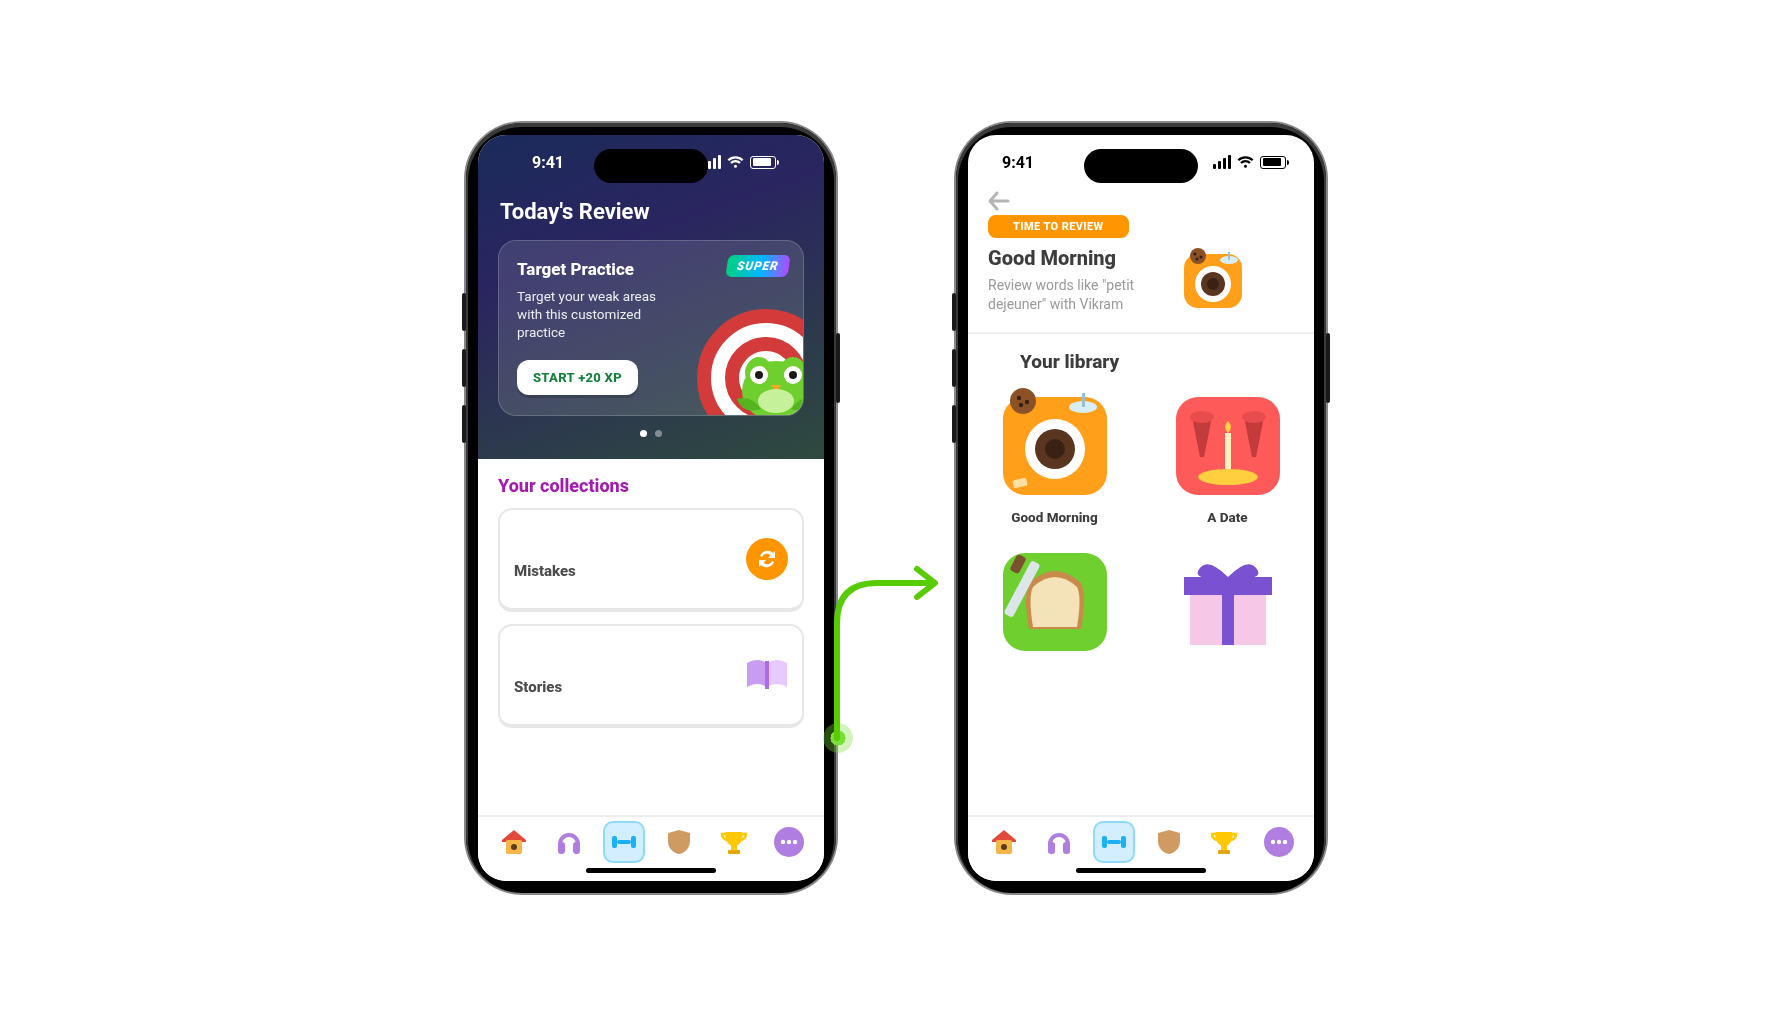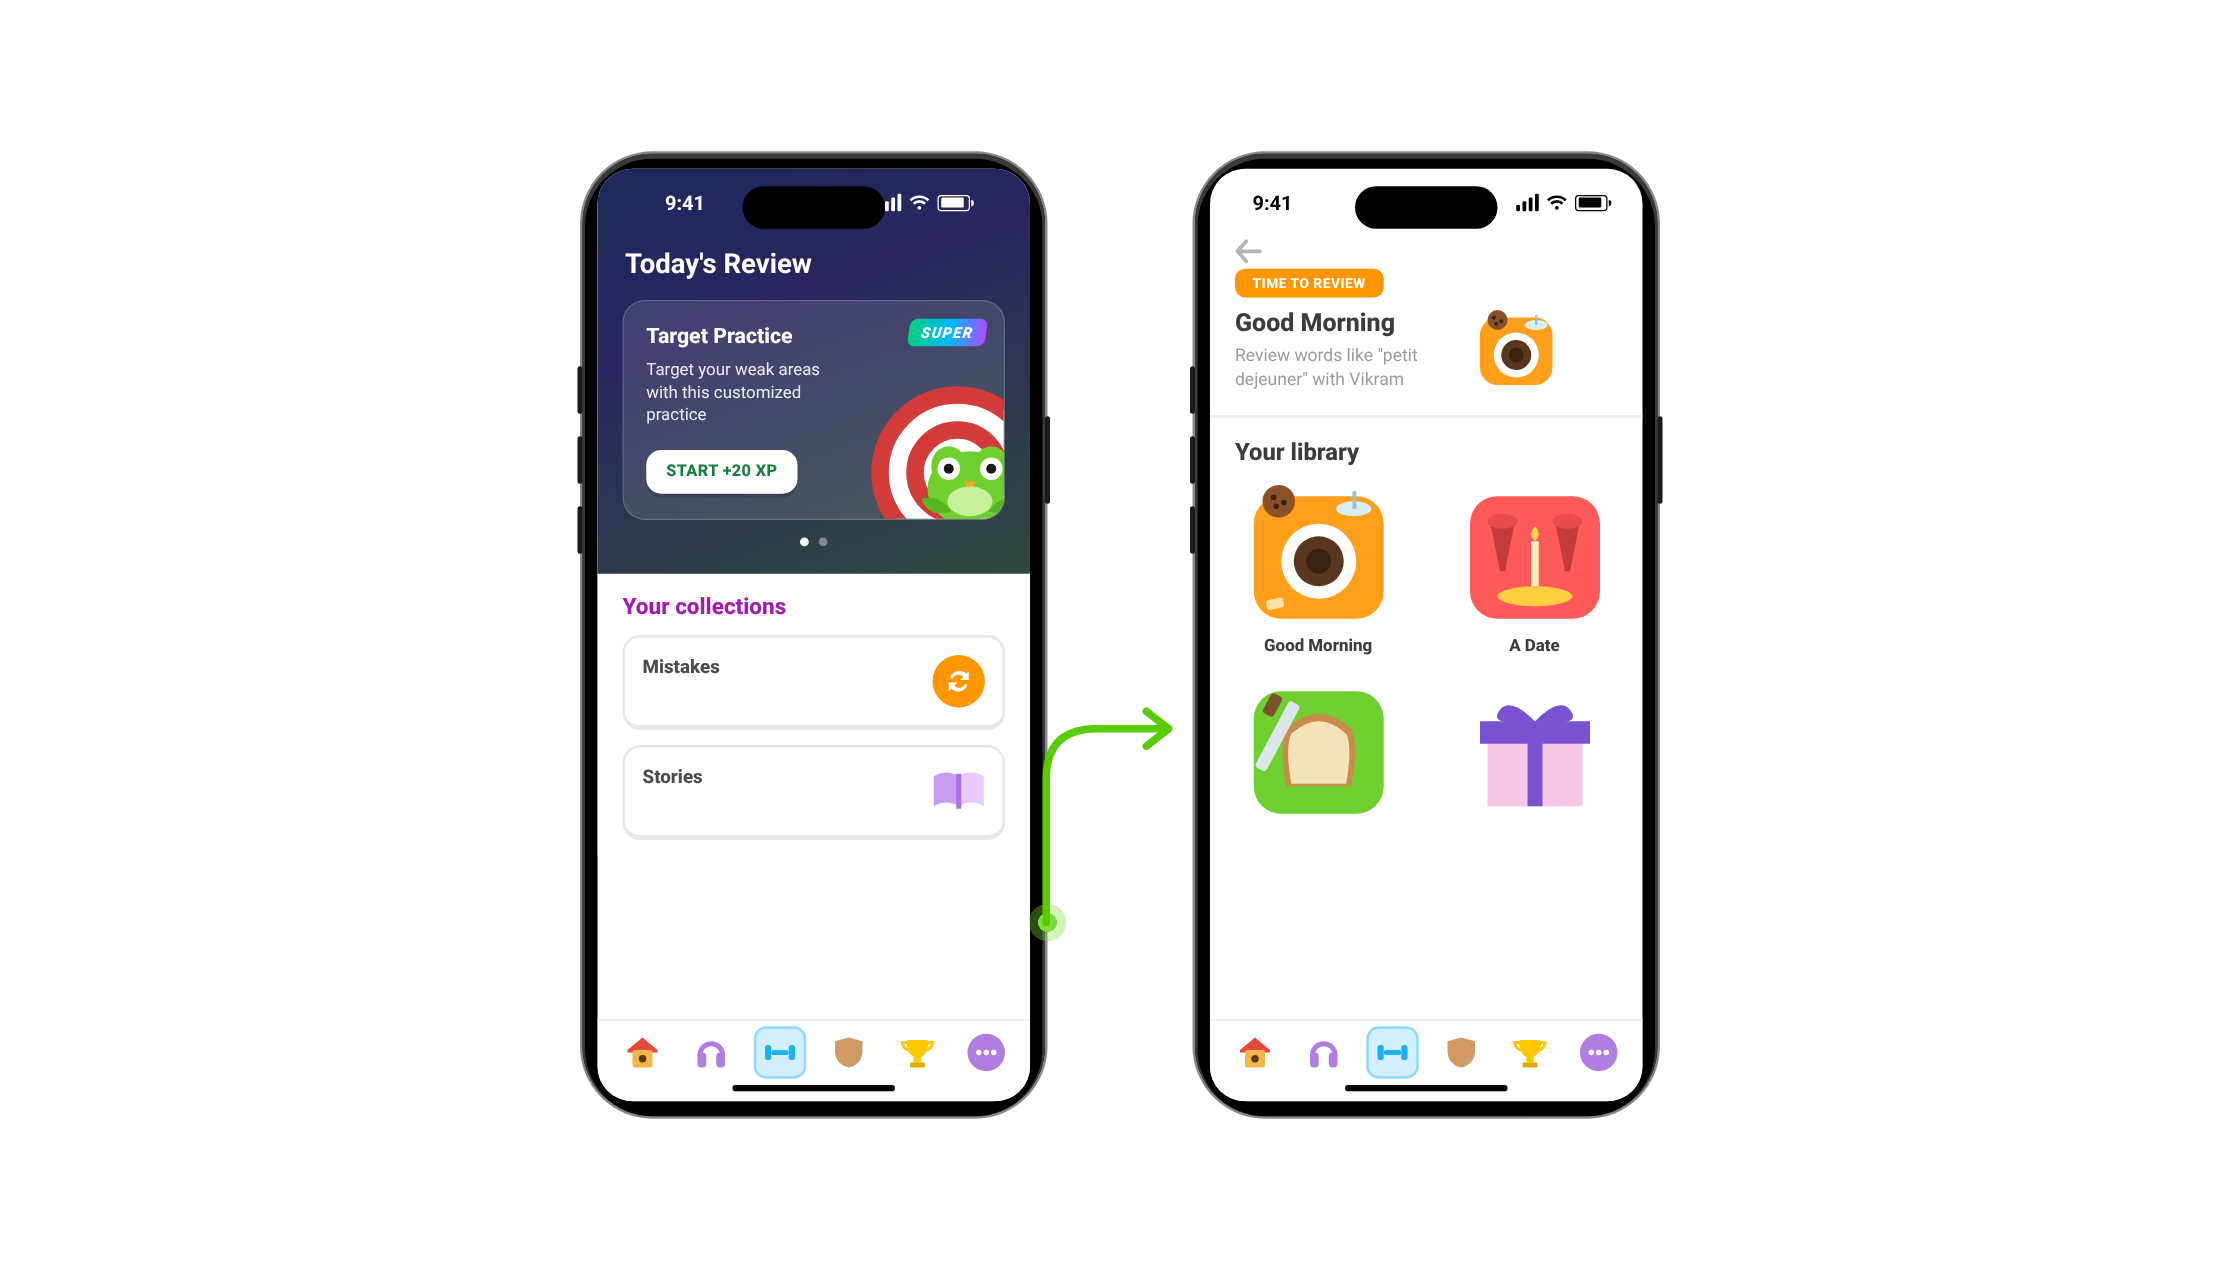--- a/index.html
+++ b/index.html
@@ -39,43 +39,43 @@
 .card h2 { font-size:17px; font-weight:800; margin-bottom:8px; }
 .card p  { font-size:13.5px; line-height:1.35; color:rgba(255,255,255,0.9); max-width:160px; }
 .start-btn { margin-top:18px; background:#fff; color:#15803d; font-weight:800; font-size:13px; border:none; border-radius:12px; padding:10px 16px; box-shadow:0 3px 0 rgba(0,0,0,0.15); letter-spacing:.3px; cursor:pointer; }
 .super-badge { position:absolute; top:14px; right:14px; background:linear-gradient(90deg,#00d07e,#00b7ff 55%,#b04bff); color:#fff; font-weight:900; font-style:italic; font-size:12px; letter-spacing:1px; padding:4px 10px; border-radius:6px; transform:skewX(-8deg); }
 .target-art { position:absolute; right:-28px; bottom:-28px; width:150px; height:150px; }
 .dots { display:flex; gap:8px; justify-content:center; margin-top:14px; }
 .dots span{ width:7px; height:7px; border-radius:50%; background:rgba(255,255,255,.4);} .dots .on{background:#fff;}
 
 .sect { background:#fff; padding:16px 20px 0; }
 .sect h3 { color:#a21caf; font-size:18px; font-weight:800; margin-bottom:12px; }
-.row { display:flex; align-items:flex-start; justify-content:space-between; border:2px solid #e7e7e7; border-bottom-width:4px; border-radius:14px; padding:14px 14px; margin-bottom:12px; cursor:pointer; }
+.row { display:flex; align-items:flex-end; justify-content:space-between; border:2px solid #e7e7e7; border-bottom-width:4px; border-radius:14px; padding:28px 14px; margin-bottom:12px; cursor:pointer; }
 .row span { font-weight:800; color:#4b4b4b; font-size:15px; }
 .row .ico { width:42px; height:42px; display:flex; align-items:center; justify-content:center; }
 
 
 .tabbar { margin-top:auto; height:66px; border-top:2px solid #eee; display:flex; align-items:center; justify-content:space-around; padding:0 8px 14px; background:#fff; }
 .tab { width:42px; height:42px; display:flex; align-items:center; justify-content:center; border-radius:10px; cursor:pointer; }
 .tab.sel { background:#d3efff; border:2px solid #8fd9ff; }
 
 
 .right .status { color:#000; }
 .back { padding:2px 20px 0; }
 .back svg { display:block; }
 .rev-card { padding:4px 20px 18px; border-bottom:2px solid #eee; }
-.badge { display:inline-block; background:#ff9600; color:#fff; font-size:11px; font-weight:800; letter-spacing:.4px; padding:5px 14px; border-radius:8px; margin-bottom:8px; }
+.badge { display:inline-block; background:#ff9600; color:#fff; font-size:11px; font-weight:800; letter-spacing:.4px; padding:5px 25px; border-radius:8px; margin-bottom:8px; }
 .rev-head { display:flex; align-items:flex-start; gap:12px; }
 .rev-head .txt h2 { color:#3c3c3c; font-size:20px; font-weight:800; margin-bottom:6px; }
 .rev-head .txt p  { color:#9a9a9a; font-size:14px; line-height:1.35; max-width:180px; }
 .rev-head .thumb { width:66px; height:66px; flex-shrink:0; }
 .review-btn { margin-top:16px; width:100%; background:#1cb0f6; color:#fff; font-weight:800; letter-spacing:.4px; font-size:14px; border:none; border-radius:14px; padding:14px 0; box-shadow:0 4px 0 #168ecb; cursor:pointer; }
 
 .lib { padding:16px 20px 0; flex:1; overflow:hidden; }
-.lib h3 { color:#3c3c3c; font-size:19px; font-weight:800; margin-bottom:14px; }
+.lib h3 { color:#3c3c3c; font-size:19px; font-weight:800; margin-bottom:14px;margin-left:32px; }
 .grid { display:grid; grid-template-columns:1fr 1fr; gap:18px 40px; }
 .tile { display:flex; flex-direction:column; align-items:center; gap:10px; cursor:pointer; }
 .tile .art { width:112px; height:112px; border-radius:22px; position:relative; }
 .tile .lbl { font-size:13.5px; font-weight:800; color:#3c3c3c; }
 
 
 .arrow-wrap { position:absolute; left:365px; top:530px; width:120px; height:120px; pointer-events:none; }
 .spot { position:absolute; left:-8px; top:70px; width:30px; height:30px; border-radius:50%; background:radial-gradient(circle,#7ade3a 0 35%,rgba(122,222,58,.35) 36% 70%,transparent 71%); }
 
 

